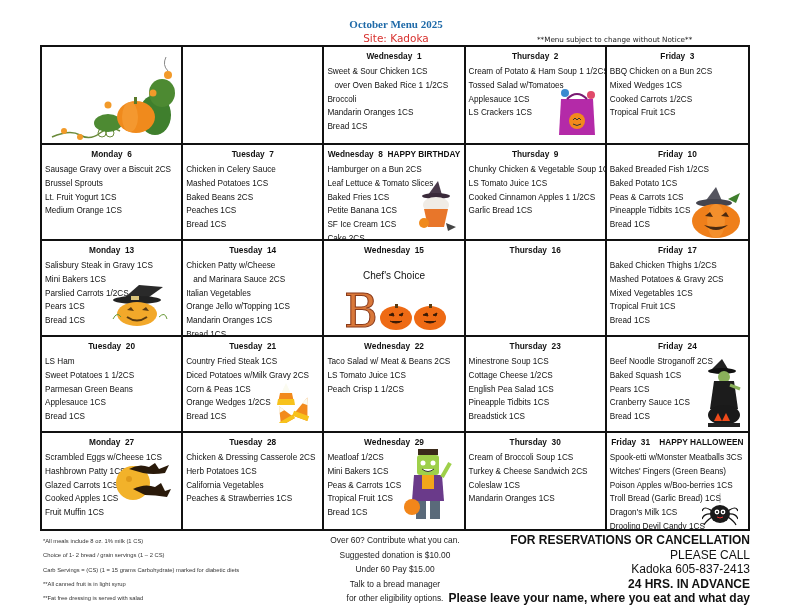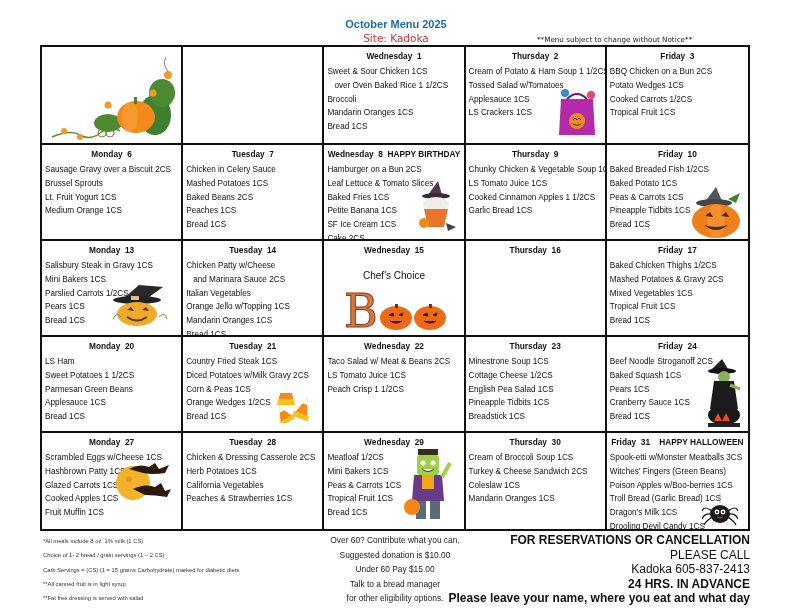--- a/index.html
+++ b/index.html
@@ -1,19 +1,19 @@
 <!DOCTYPE html>
 <html><head>
   <meta charset="utf-8">
   <style>
     html, body { margin: 0; padding: 0; background: #ffffff; }
     body { width: 792px; height: 612px; position: relative; overflow: hidden;
            font-family: "Liberation Sans", sans-serif; color: #111; }
     .title { position: absolute; left: 0; width: 792px; top: 18px; text-align: center;
-             font-family: Liberation Sans, sans-serif; font-size: 11px; font-weight: bold; color: #1f6aa8; }
+             font-family: Liberation Serif, serif; font-size: 11px; font-weight: bold; color: #1f6aa8; }
     .site { position: absolute; left: 0; width: 792px; top: 32px; text-align: center;
             font-family: "DejaVu Sans", sans-serif; font-size: 10.5px; color: #d8312e; }
     .notice { position: absolute; left: 537px; top: 35px; font-family: "DejaVu Sans", sans-serif;
               font-size: 7.2px; color: #222; }
     .grid { position: absolute; left: 40px; top: 45px; width: 710px; height: 486px;
             border: 2px solid #111; box-sizing: border-box;
             display: grid; grid-template-columns: repeat(5, 1fr);
             grid-template-rows: 98px 96px 96px 96px 1fr; }
     .cell { border-right: 2px solid #111; border-bottom: 2px solid #111; position: relative; overflow: hidden; }
     .cell.lastcol { border-right: none; }
@@ -85,21 +85,21 @@
           <path d="M18 33 l2 -2 l2 2 M22 33 l2 -2 l2 2" stroke="#333" fill="none"></path>
           <path d="M18 37 Q22 40 26 37" stroke="#333" fill="none"></path>
           <circle cx="10" cy="6" r="4" fill="#3a8ad0"></circle>
           <circle cx="36" cy="8" r="4" fill="#e04a6a"></circle>
         </svg></span>
     </div>
     <div class="cell lastcol">
       <div class="hdr" style="white-space: pre;">Friday  3</div>
       <div class="items">
         <div class="item">BBQ Chicken on a Bun 2CS</div>
-        <div class="item">Potato Wedges 1CS</div>
+        <div class="item">Mixed Wedges 1CS</div>
         <div class="item">Cooked Carrots 1/2CS</div>
         <div class="item">Tropical Fruit 1CS</div>
       </div>
     </div>
     <div class="cell">
       <div class="hdr" style="white-space: pre;">Monday  6</div>
       <div class="items">
         <div class="item">Sausage Gravy over a Biscuit 2CS</div>
         <div class="item">Brussel Sprouts</div>
         <div class="item">Lt. Fruit Yogurt 1CS</div>
@@ -214,21 +214,21 @@
       <div class="hdr" style="white-space: pre;">Friday  17</div>
       <div class="items">
         <div class="item">Baked Chicken Thighs 1/2CS</div>
         <div class="item">Mashed Potatoes &amp; Gravy 2CS</div>
         <div class="item">Mixed Vegetables 1CS</div>
         <div class="item">Tropical Fruit 1CS</div>
         <div class="item">Bread 1CS</div>
       </div>
     </div>
     <div class="cell">
-      <div class="hdr" style="white-space: pre;">Monday  20</div>
+      <div class="hdr" style="white-space: pre;">Tuesday  20</div>
       <div class="items">
         <div class="item">LS Ham</div>
         <div class="item">Sweet Potatoes 1 1/2CS</div>
         <div class="item">Parmesan Green Beans</div>
         <div class="item">Applesauce 1CS</div>
         <div class="item">Bread 1CS</div>
       </div>
     </div>
     <div class="cell">
       <div class="hdr" style="white-space: pre;">Tuesday  21</div>

